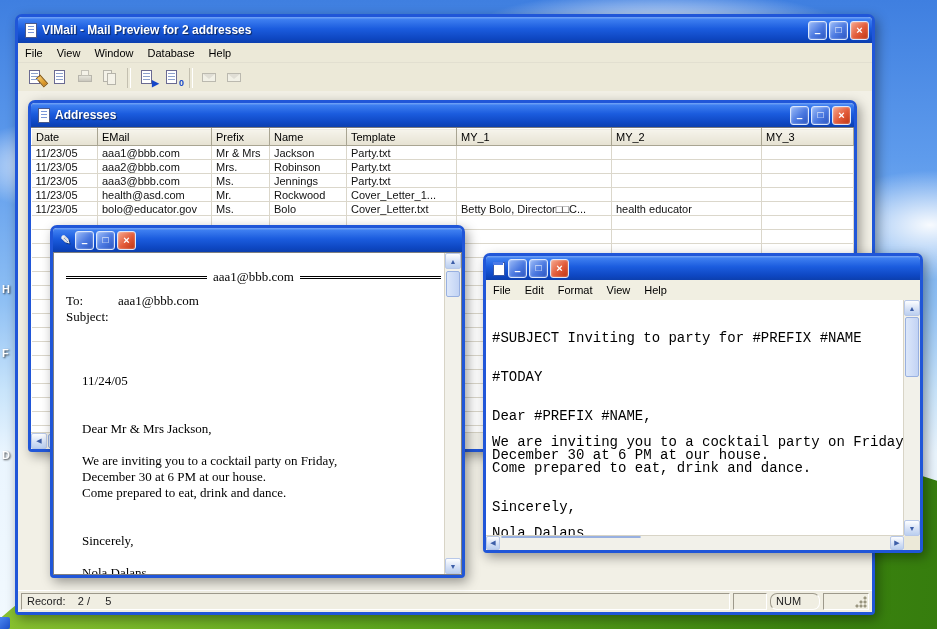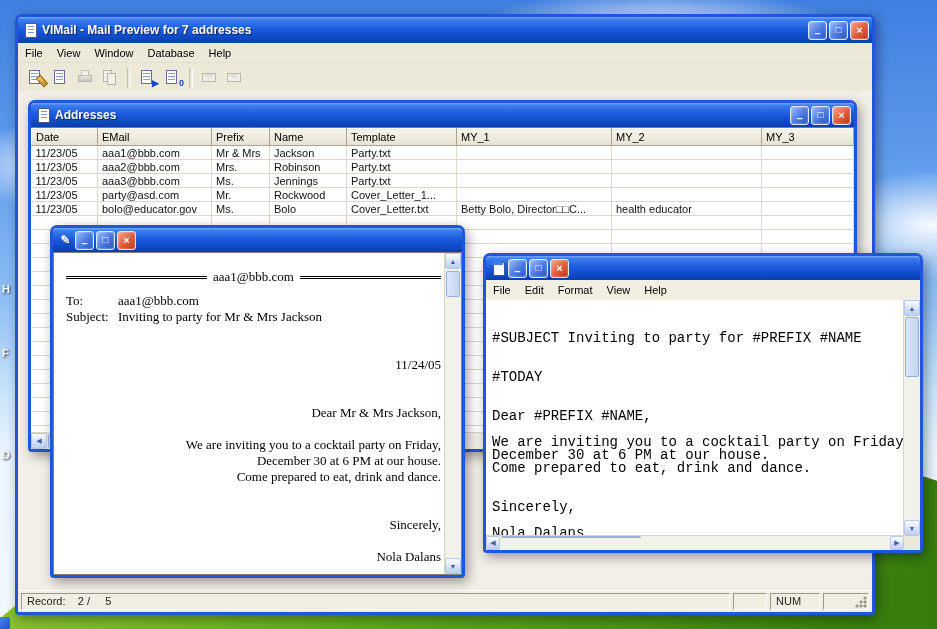--- a/index.html
+++ b/index.html
@@ -65,21 +65,21 @@
   .t-mail::before{content:"";position:absolute;left:1px;top:4px;width:14px;height:9px;background:#FDFBEE;border:1px solid #76769A;box-sizing:border-box;}
   .t-mail::after{content:"";position:absolute;left:2px;top:5px;width:0;height:0;
     border-left:6px solid transparent;border-right:6px solid transparent;border-top:5px solid #D6D2BE;}
 
   
   .statusbar{position:absolute;left:0;right:0;bottom:0;height:22px;background:#F0EEE2;border-top:1px solid #fff;
     display:flex;gap:3px;padding:2px 3px;box-sizing:border-box;font-size:11px;}
   .sb-panel{border:1px solid;border-color:#9D998B #FFFFFF #FFFFFF #9D998B;padding:0 5px;line-height:15px;white-space:pre;color:#222;}
   .sb-record{flex:1;}
   .sb-small{width:22px;}
-  .sb-num{width:38px;}
+  .sb-num{width:38px;border-radius:7px;}
   .sb-last{width:34px;position:relative;}
   .grip{position:absolute;right:1px;bottom:1px;width:13px;height:13px;
     background:
      radial-gradient(circle at 11px 11px,#99957F 1.3px,transparent 1.8px),
      radial-gradient(circle at 7px 11px,#99957F 1.3px,transparent 1.8px),
      radial-gradient(circle at 11px 7px,#99957F 1.3px,transparent 1.8px),
      radial-gradient(circle at 3px 11px,#99957F 1.3px,transparent 1.8px),
      radial-gradient(circle at 7px 7px,#99957F 1.3px,transparent 1.8px),
      radial-gradient(circle at 11px 3px,#99957F 1.3px,transparent 1.8px);}
 
@@ -108,21 +108,21 @@
   .prev-win{left:50px;top:225px;width:415px;height:353px;z-index:3;}
   .prev-win .titlebar{height:24px;}
   .prev-body{position:absolute;left:0;right:0;top:24px;bottom:0;background:#fff;border:1px solid #808080;box-sizing:border-box;}
   .prev-text{position:absolute;left:0;top:0;right:16px;bottom:0;overflow:hidden;
     font-family:"Liberation Serif",serif;font-size:13px;line-height:16px;color:#000;padding:8px 4px 0 12px;}
   .sep-row{display:flex;align-items:center;gap:6px;margin-top:8px;}
   .sep-line{flex:1;border-top:3px double #000;height:0;}
   .fields{margin-top:8px;}
   .f-row{display:flex;}
   .f-label{width:52px;flex:none;}
-  .prev-pre{white-space:pre-wrap;margin:0;font:inherit;text-align:right;}
+  .prev-pre{white-space:pre-wrap;margin:16px;font:inherit;}
 
   
   .note-win{left:483px;top:253px;width:440px;height:300px;z-index:4;}
   .note-win .titlebar{height:24px;}
   .note-menubar{height:20px;display:flex;align-items:center;background:#F1EFE2;border-bottom:1px solid #DCD8C8;font-size:11px;}
   .note-body{position:absolute;left:0;right:0;top:44px;bottom:0;background:#fff;}
   .note-text{position:absolute;left:0;top:0;right:16px;bottom:14px;overflow:hidden;
     font-family:"Liberation Mono",monospace;font-size:14px;line-height:13px;white-space:pre;color:#000;padding:32px 2px 0 6px;}
   .note-vscroll{position:absolute;top:0;right:0;bottom:14px;width:16px;background:#F2F1EA;display:flex;flex-direction:column;border-left:1px solid #D8D4C6;}
   .note-hscroll{position:absolute;left:0;right:16px;bottom:0;height:14px;background:#F2F1EA;display:flex;border-top:1px solid #D8D4C6;}
@@ -139,21 +139,21 @@
   <div class="cloud c3"></div>
   <div class="cloud c4"></div>
   <div class="desk-frag" style="top:283px">H</div>
   <div class="desk-frag" style="top:347px">F</div>
   <div class="desk-frag" style="top:449px">D</div>
   <div class="blue-frag"></div>
 
   <div class="xp-window main-win">
     <div class="titlebar">
       <span class="win-icon page"></span>
-      <span class="title-text">VIMail - Mail Preview for 7 addresses</span>
+      <span class="title-text">VIMail - Mail Preview for 2 addresses</span>
       <span class="tb-btn">
           <span class="g-min">–</span>
         </span>
       <span class="tb-btn">
           <span class="g-max">□</span>
         </span>
       <span class="tb-btn close">
           <span>×</span>
         </span>
     </div>
@@ -271,21 +271,21 @@
               <td>aaa3@bbb.com</td>
               <td>Ms.</td>
               <td>Jennings</td>
               <td>Party.txt</td>
               <td></td>
               <td></td>
               <td></td>
             </tr>
             <tr>
               <td>11/23/05</td>
-              <td>party@asd.com</td>
+              <td>health@asd.com</td>
               <td>Mr.</td>
               <td>Rockwood</td>
               <td>Cover_Letter_1...</td>
               <td></td>
               <td></td>
               <td></td>
             </tr>
             <tr>
               <td>11/23/05</td>
               <td>bolo@educator.gov</td>
@@ -492,21 +492,20 @@
           <span>aaa1@bbb.com</span>
           <span class="sep-line"></span>
         </div>
         <div class="fields">
           <div class="f-row">
             <span class="f-label">To:</span>
             <span>aaa1@bbb.com</span>
           </div>
           <div class="f-row">
             <span class="f-label">Subject:</span>
-            <span>Inviting to party for Mr &amp; Mrs Jackson</span>
           </div>
         </div>
         <div class="prev-pre">
 
 11/24/05
 
 
 Dear Mr &amp; Mrs Jackson,
 
 We are inviting you to a cocktail party on Friday,

